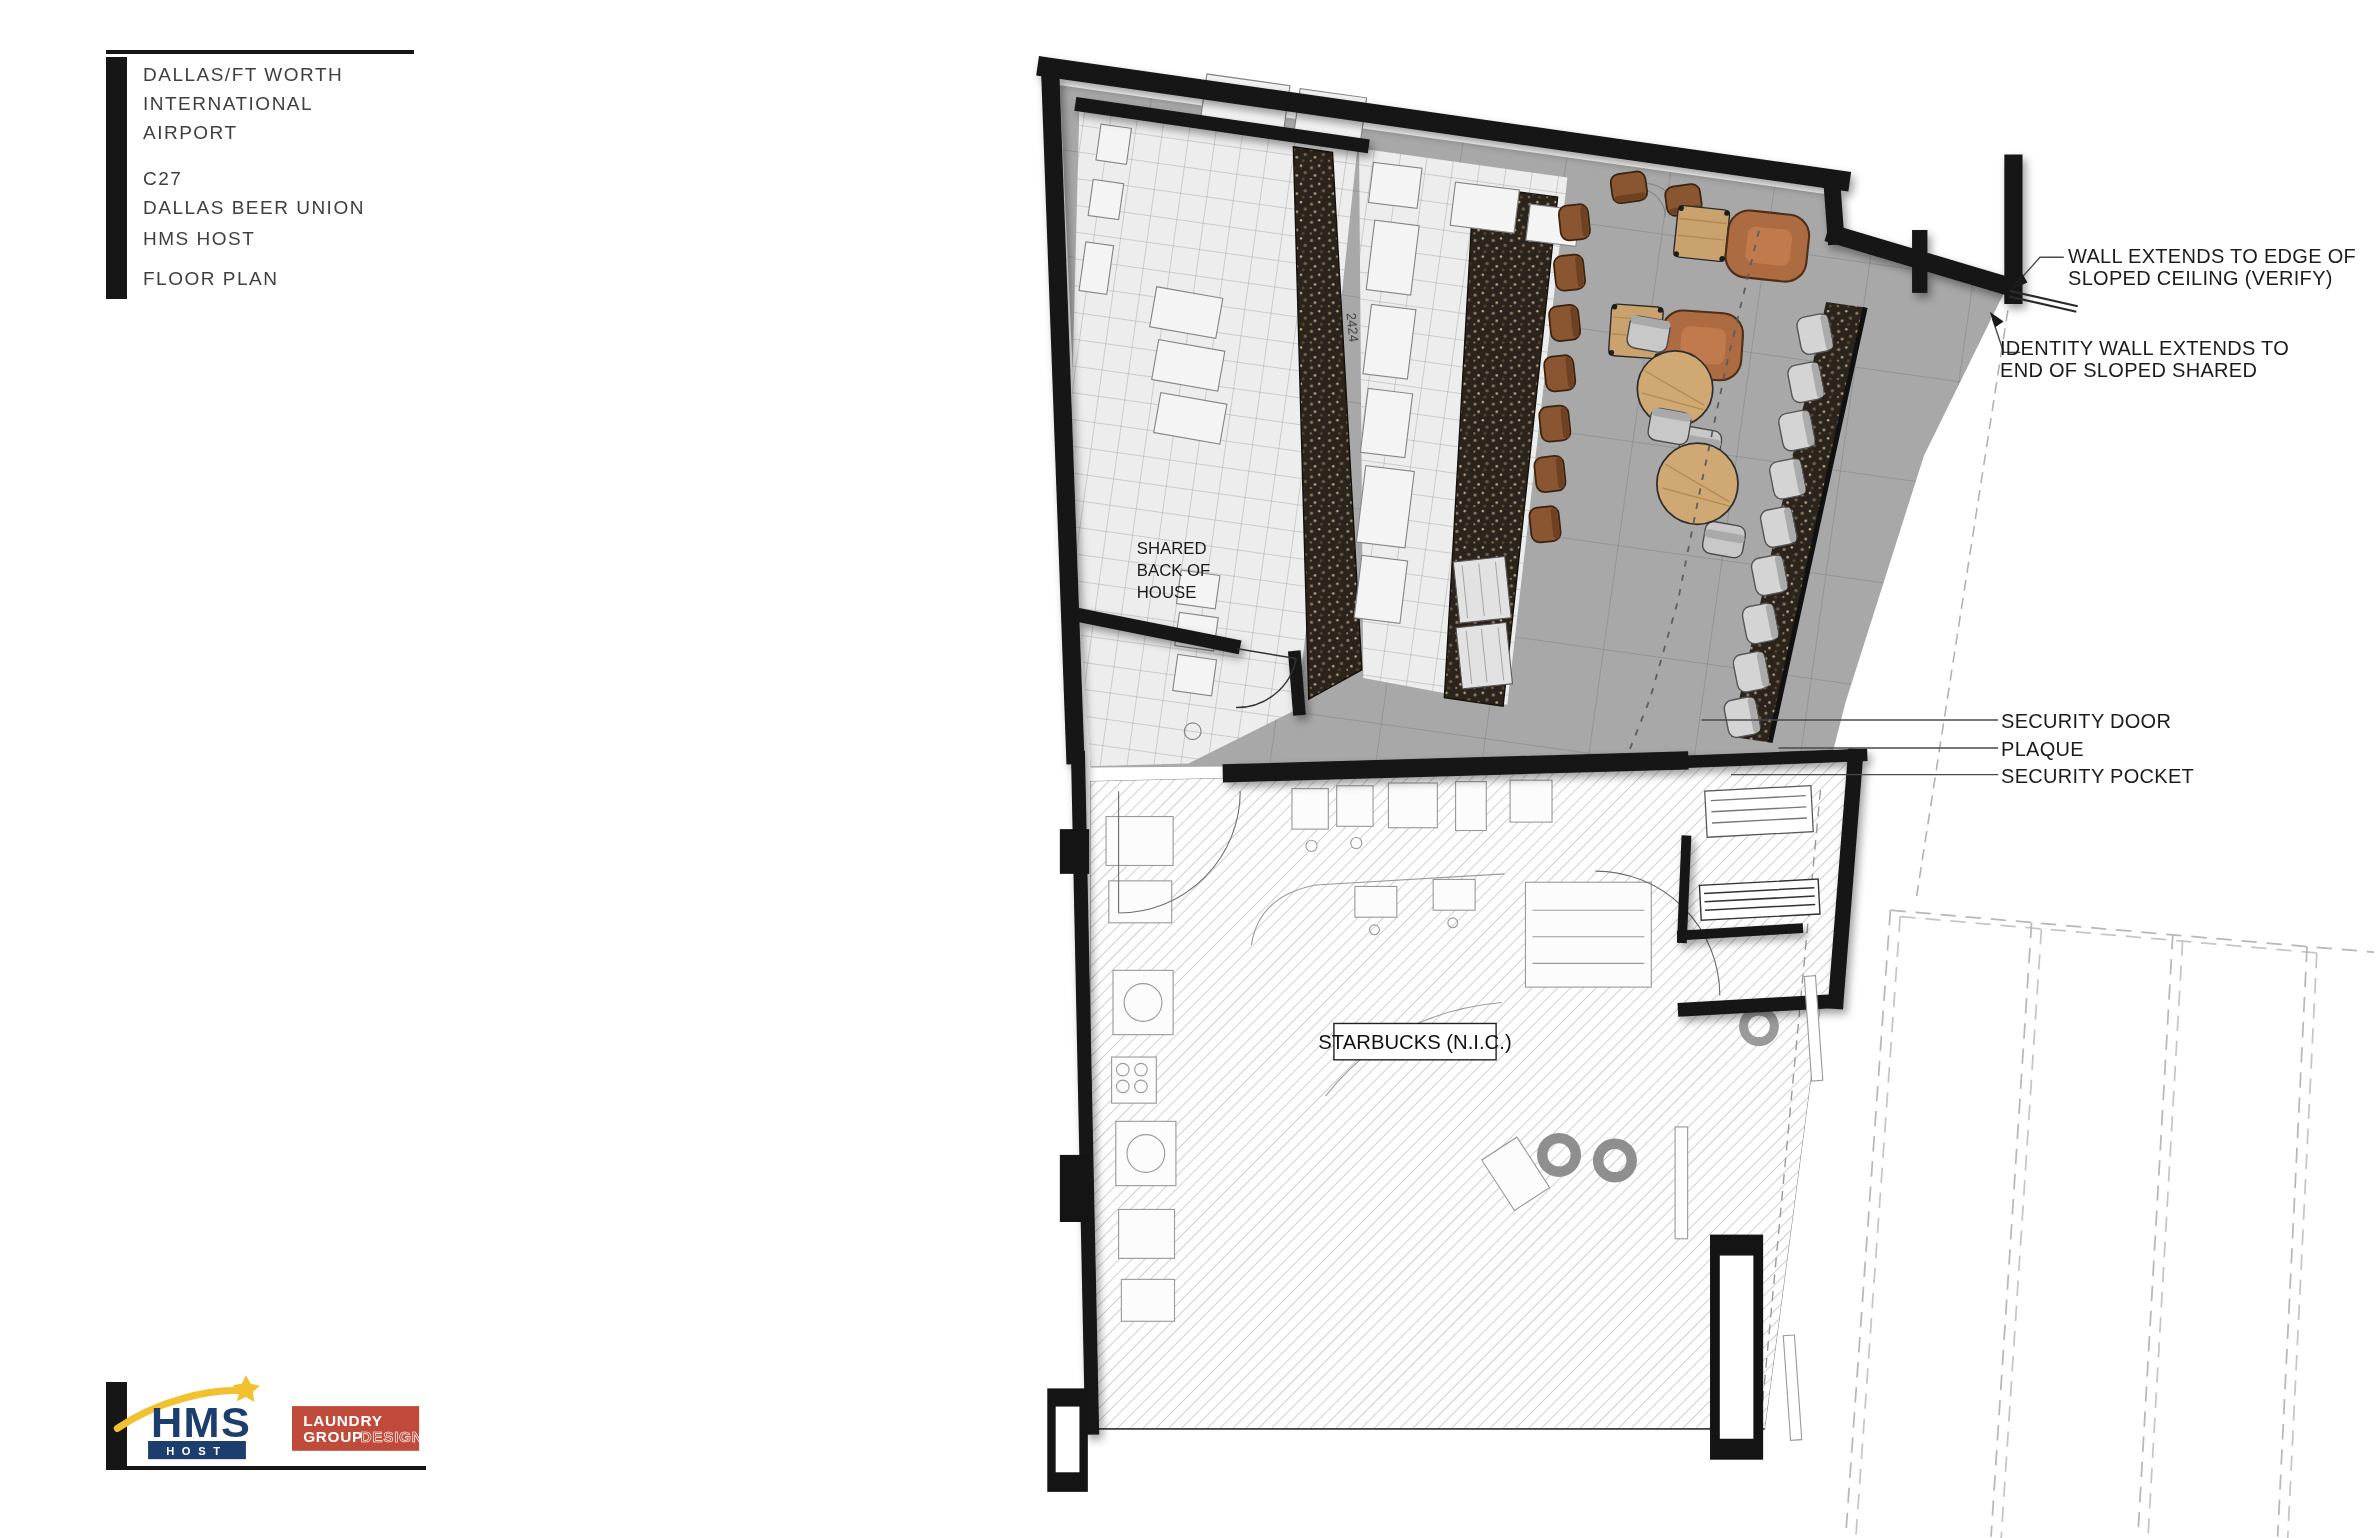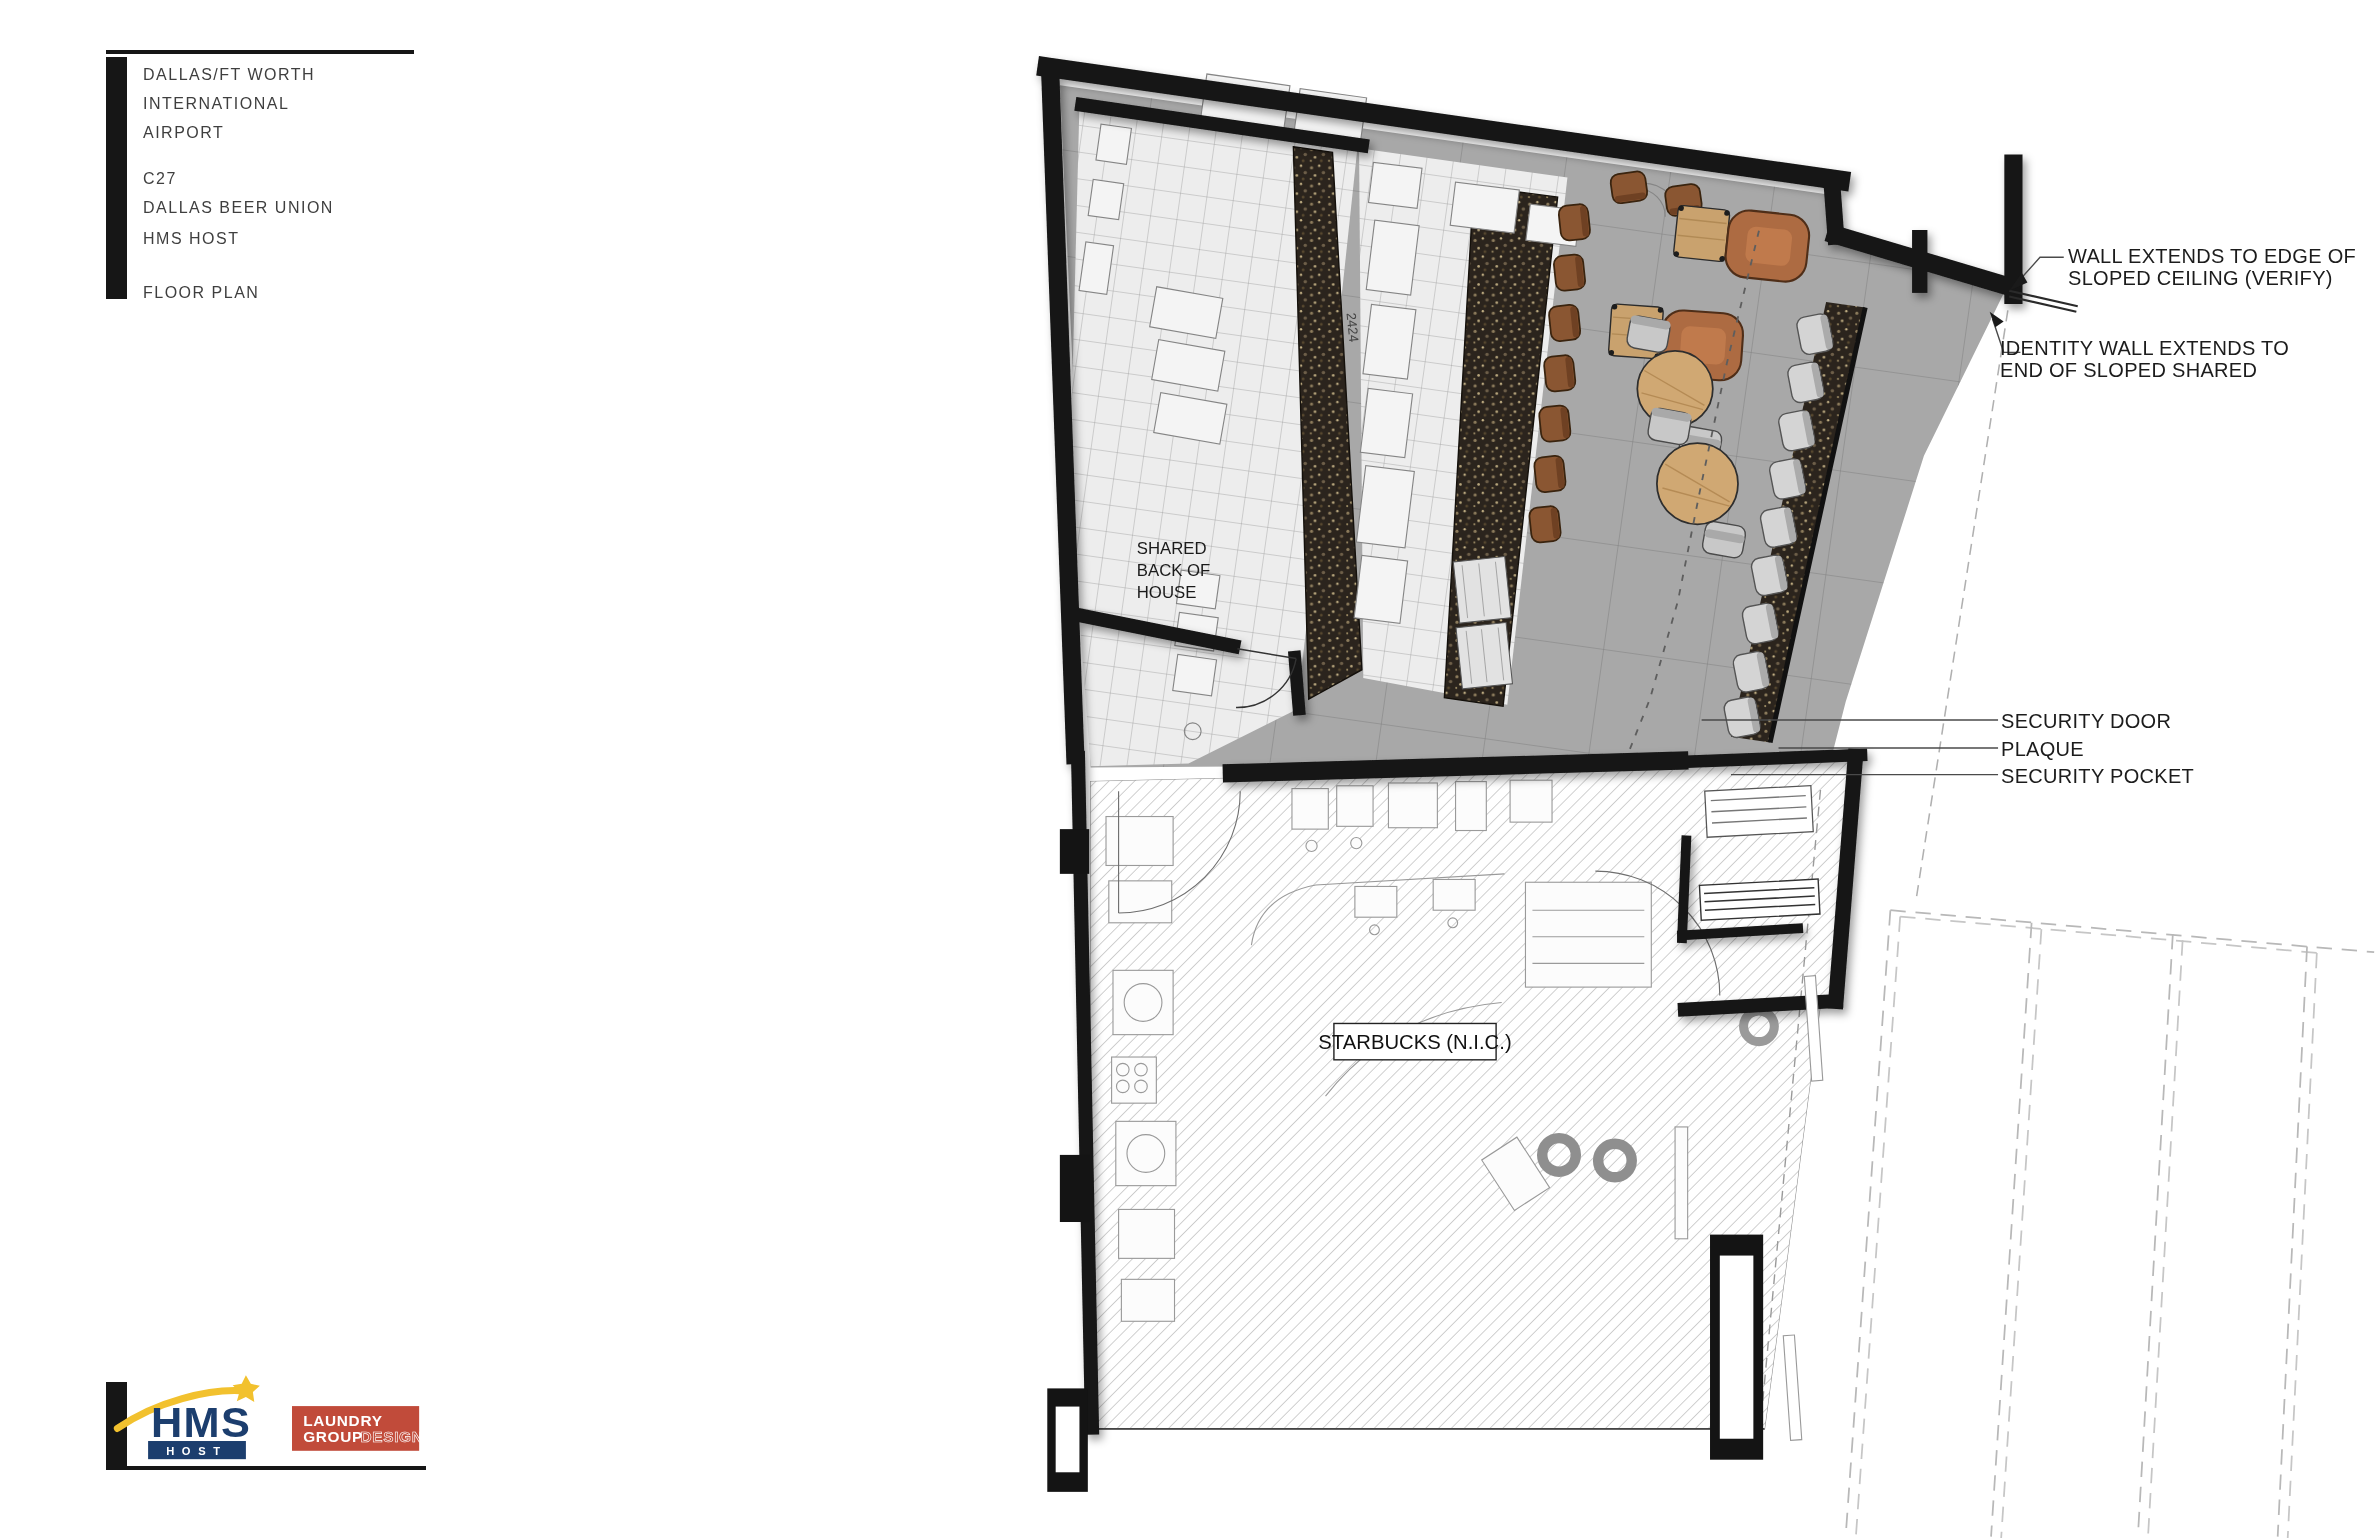--- a/index.html
+++ b/index.html
@@ -6,22 +6,22 @@
   body{width:2377px;height:1538px;position:relative;overflow:hidden;
        font-family:"Liberation Sans",sans-serif;}
   
   .rule{position:absolute;background:#161616;}
   #top-rule{left:106px;top:50px;width:308px;height:4.2px;}
   #title-vbar{left:106px;top:57px;width:21px;height:242px;}
   #bottom-vbar{left:106px;top:1382px;width:21px;height:85px;}
   #bottom-rule{left:106px;top:1466px;width:320px;height:4.2px;}
   #titleblock{position:absolute;left:143px;top:60px;color:#3f3f3f;
               letter-spacing:1.5px;}
-  #titleblock .t{font-size:16px;line-height:29px;white-space:nowrap;}
-  .gap24{margin-top:17px;} .gap13{margin-top:2px;} .gap34{margin-top:25px;}
+  #titleblock .t{font-size:19px;line-height:29px;white-space:nowrap;}
+  .gap24{margin-top:17px;} .gap13{margin-top:2px;} .gap34{margin-top:11px;}
   
   .anno{position:absolute;font-size:20px;line-height:22px;color:#1c1c1c;
         letter-spacing:0.3px;white-space:nowrap;}
   #anno-wall{left:2068px;top:245px;width:246px;text-align:center;}
   #anno-identity{left:1988px;top:337px;margin-left:12px;}
   #anno-secdoor{left:2001px;top:710px;}
   #anno-plaque{left:2001px;top:738px;}
   #anno-secpocket{left:2001px;top:765px;}
   svg{position:absolute;left:0;top:0;}
   text{font-family:"Liberation Sans",sans-serif;}

